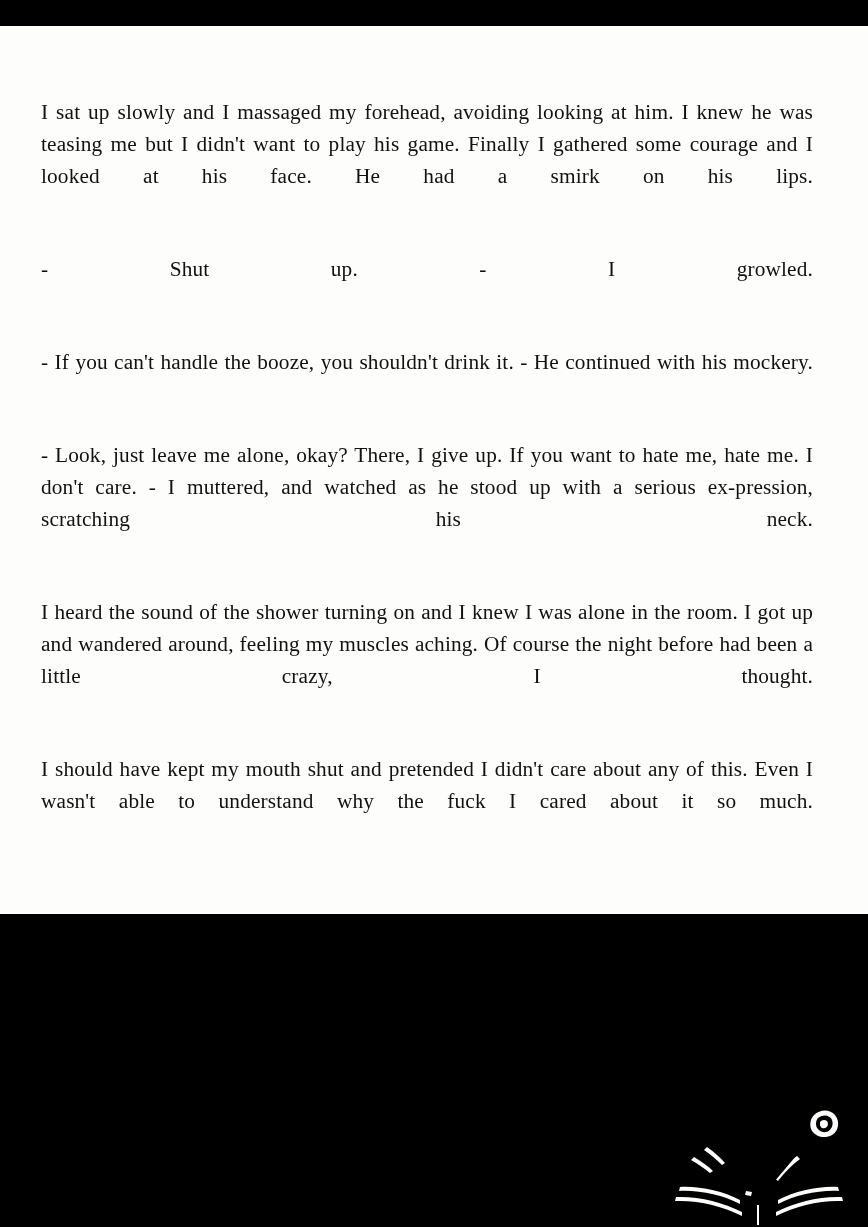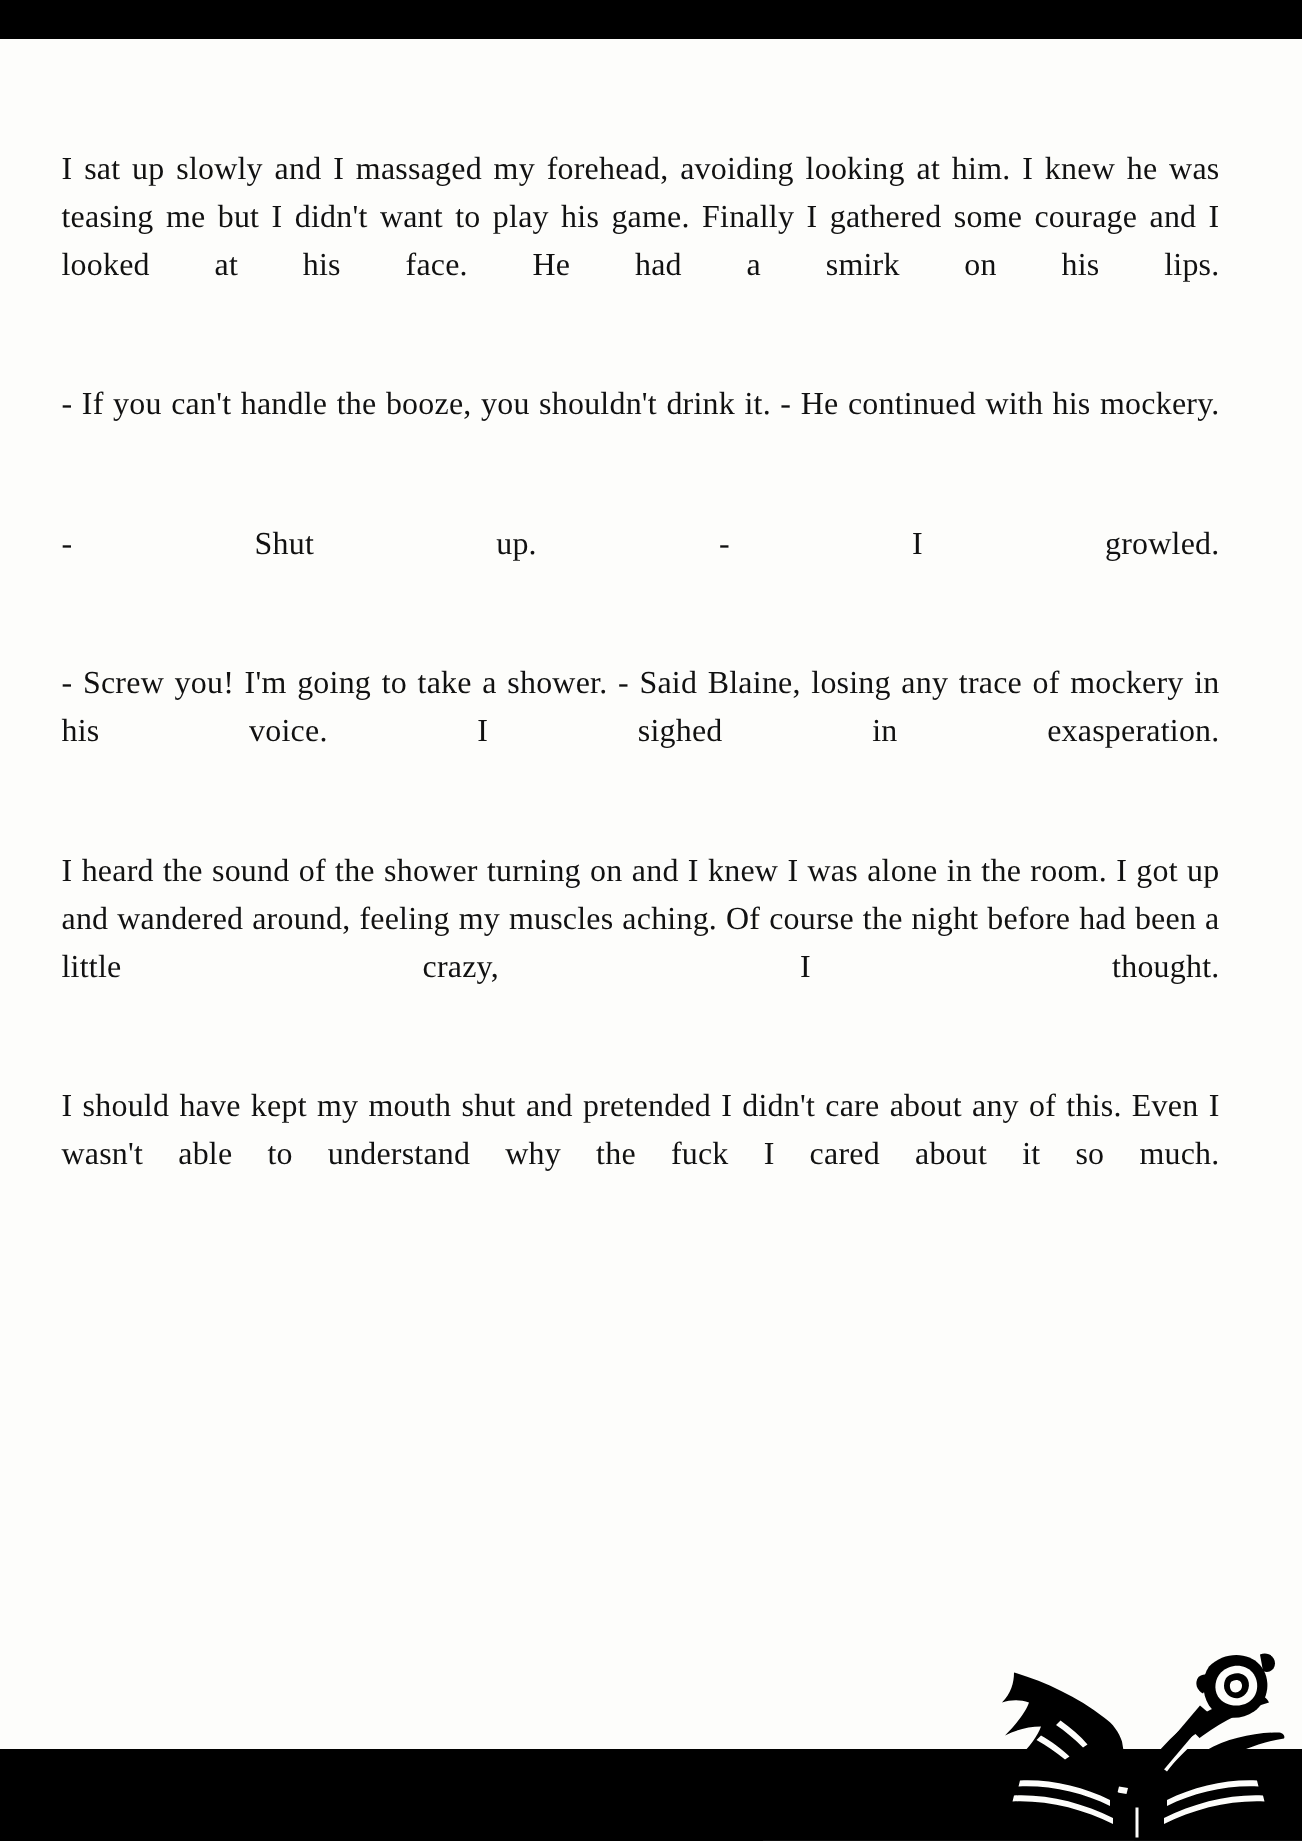--- a/index.html
+++ b/index.html
@@ -39,21 +39,21 @@
     height: 61px;
     background: #000000;
   }
 
   
   .page-sheet {
     position: absolute;
     left: 0;
     top: 26px;
     width: 868px;
-    height: 1140px;
+    height: 888px;
     background: #fdfdfb;
   }
 
   .text-column {
     position: absolute;
     left: 41px;
     top: 70px;
     width: 772px;
   }
 
@@ -92,23 +92,23 @@
 <body>
 
 <div class="page-viewport">
 
   <div class="band-top"></div>
 
   <div class="page-sheet">
 
     <div class="text-column">
       <p class="para">I sat up slowly and I massaged my forehead, avoiding looking at him. I knew he was teasing me but I didn't want to play his game. Finally I gathered some courage and I looked at his face. He had a smirk on his lips.</p>
+      <p class="para">- Shut up. - I growled.</p>
       <p class="para">- If you can't handle the booze, you shouldn't drink it. - He continued with his mockery.</p>
-      <p class="para">- Shut up. - I growled.</p>
-      <p class="para">- Screw you! I'm going to take a shower. - Said Blaine, losing any trace of mockery in his voice. I sighed in exasperation.</p>
+      <p class="para">- Look, just leave me alone, okay? There, I give up. If you want to hate me, hate me. I don't care. - I muttered, and watched as he stood up with a serious ex-pression, scratching his neck.</p>
       <p class="para">I heard the sound of the shower turning on and I knew I was alone in the room. I got up and wandered around, feeling my muscles aching. Of course the night before had been a little crazy, I thought.</p>
       <p class="para">I should have kept my mouth shut and pretended I didn't care about any of this. Even I wasn't able to understand why the fuck I cared about it so much.</p>
     </div>
 
   </div>
 
   <div class="band-bottom"></div>
 
   <div class="colophon">
     <svg viewBox="0 0 198 150" xmlns="http://www.w3.org/2000/svg" aria-hidden="true">

